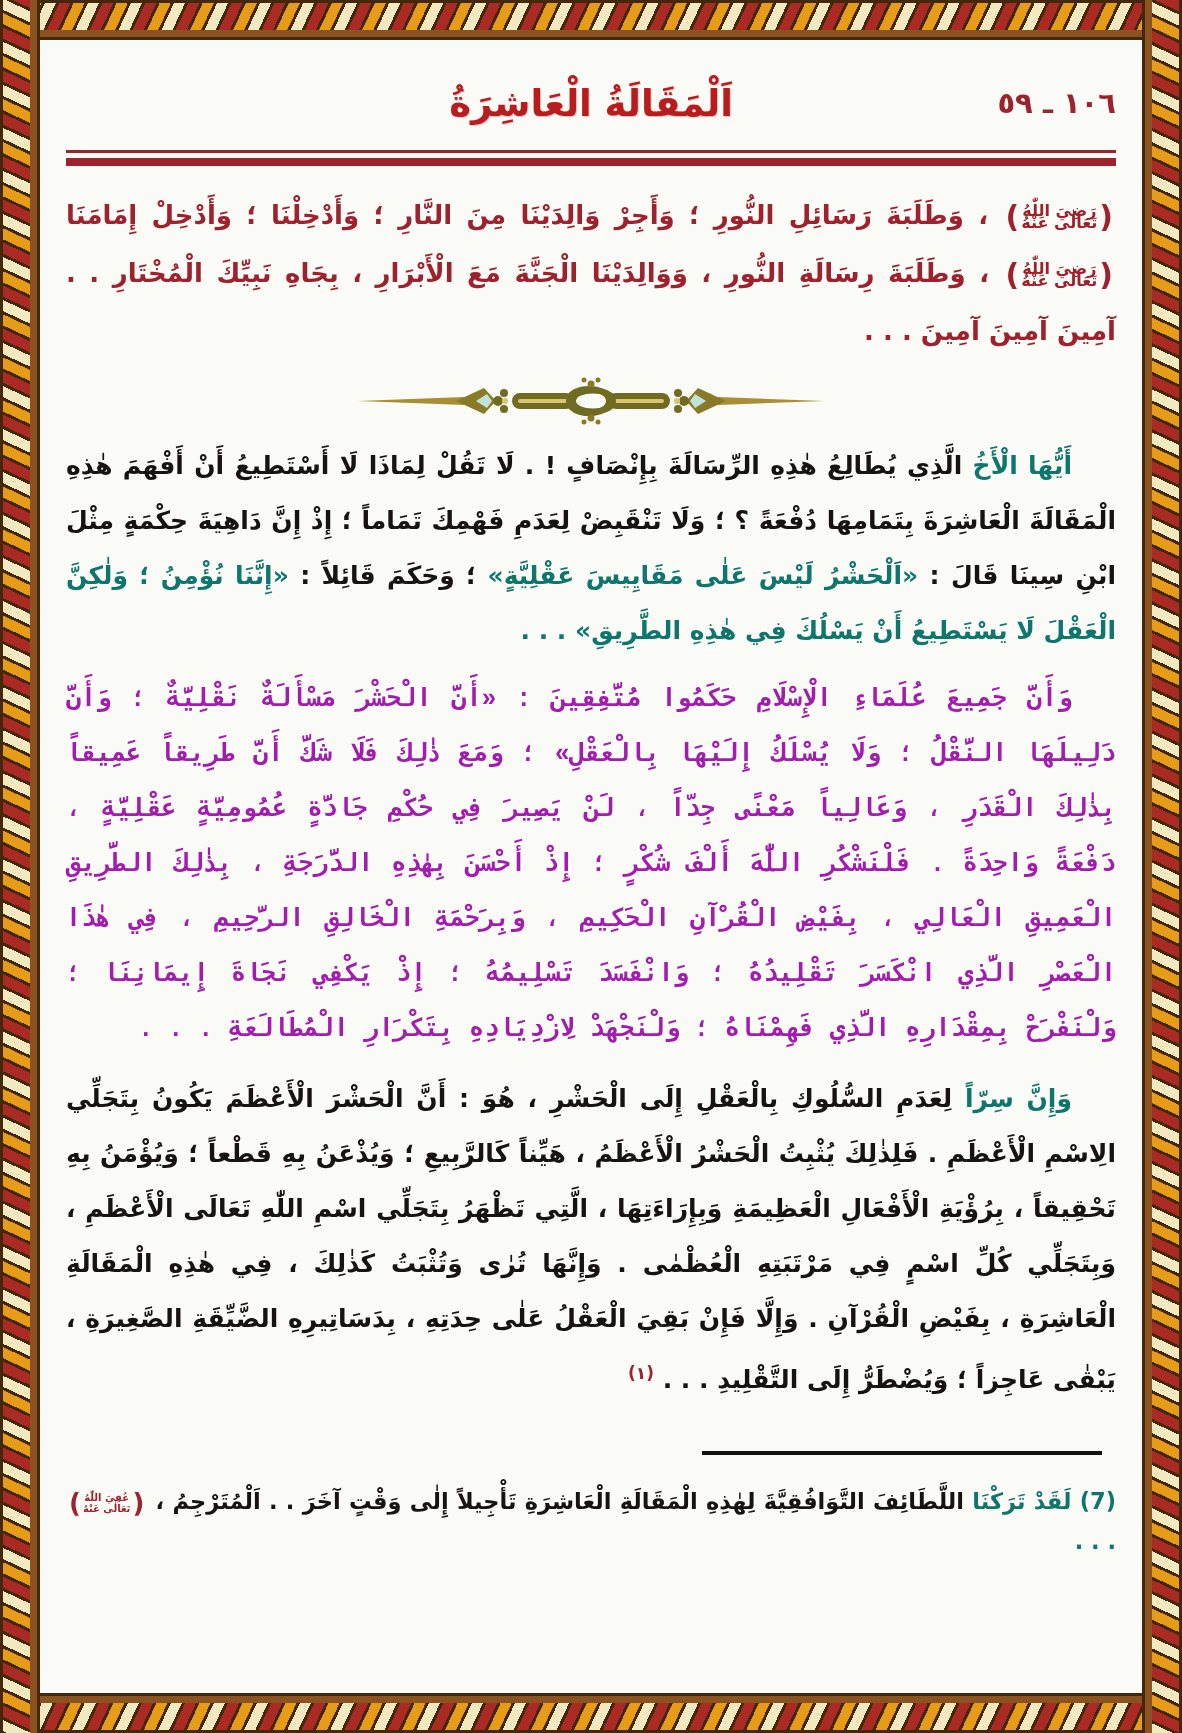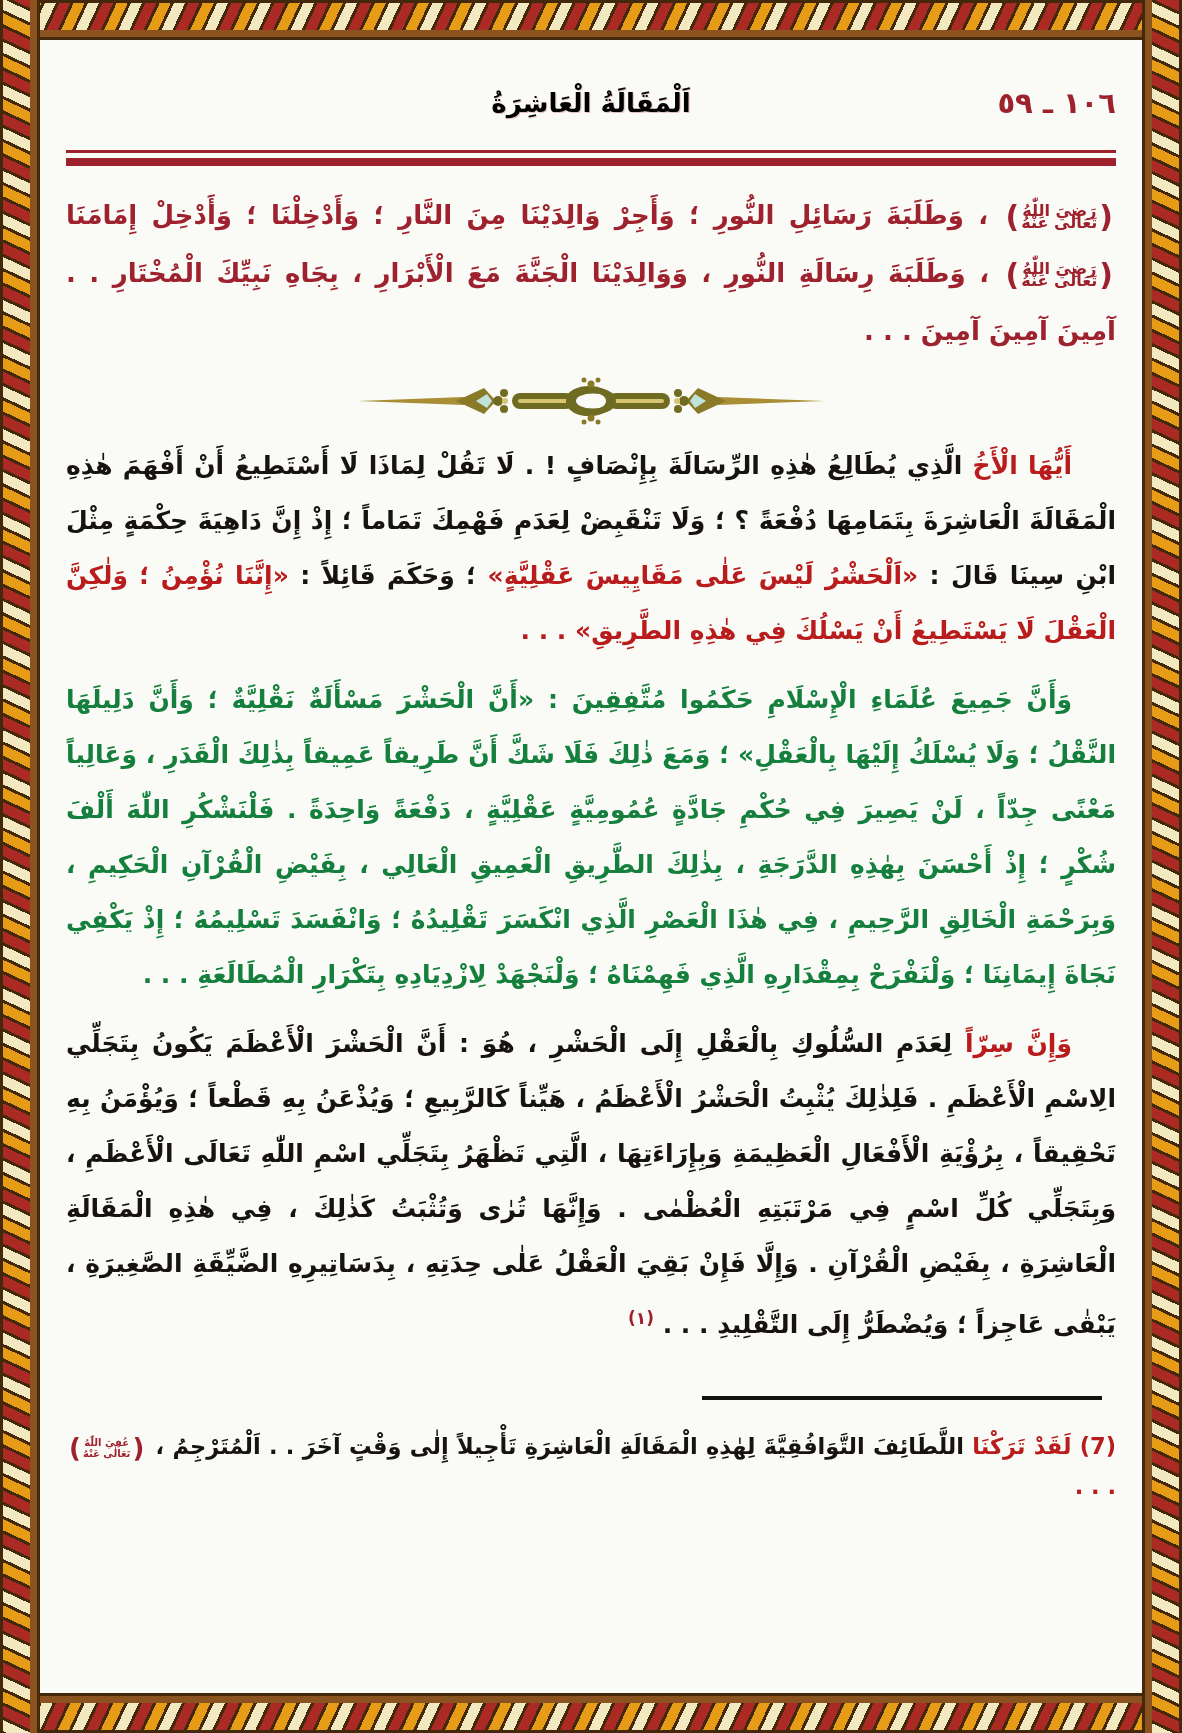--- a/index.html
+++ b/index.html
@@ -42,41 +42,41 @@
   .hdr{
     display:grid;grid-template-columns:1fr auto 1fr;align-items:center;
     height:74px;margin-top:8px;
   }
   .page-number{
     grid-column:1;justify-self:start;
     color:#9e212e;font-weight:bold;font-size:29px;letter-spacing:2px;
   }
   .page-title{
     grid-column:2;margin:0;
-    color:#000000;font-weight:bold;font-size:26px;
+    color:#b91c1c;font-weight:bold;font-size:37px;
     text-shadow:1px 1px 0 rgba(158,33,46,.25);
   }
   .hdr-rules{margin-top:10px;}
   .rule-thin{height:3px;background:#9e212e;}
   .rule-thick{height:8px;background:#9e212e;margin-top:5px;}
 
   p{margin:0;}
-  .red{color:#b91c1c;}
+  .red{color:#0f766e;}
   .black{color:#171310;}
   .dua{
     margin-top:20px;
     font-size:26px;font-weight:bold;line-height:58px;
     color:#9e212e;text-align:justify;
   }
   .body-para{
     font-size:25px;font-weight:bold;line-height:55px;
     text-align:justify;text-indent:44px;
   }
   .p2{margin-top:8px;}
-  .p3{margin-top:14px;color:#15803d;}
+  .p3{margin-top:14px;color:#a21caf;font-family:Liberation Mono, monospace;}
   .p4{margin-top:14px;}
 
   .seal{
     display:inline-flex;align-items:center;vertical-align:middle;
     color:#9e212e;margin:0 3px;
   }
   .seal .paren{font-size:30px;font-weight:bold;line-height:20px;}
   .seal-stack{
     display:inline-flex;flex-direction:column;align-items:center;
     font-size:16px;line-height:12px;font-weight:bold;padding:0 2px;

